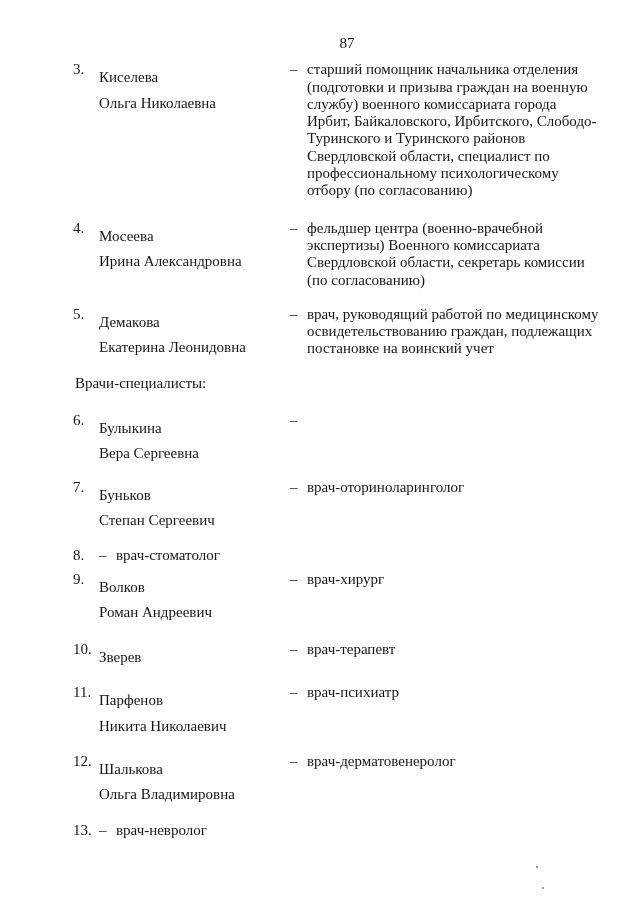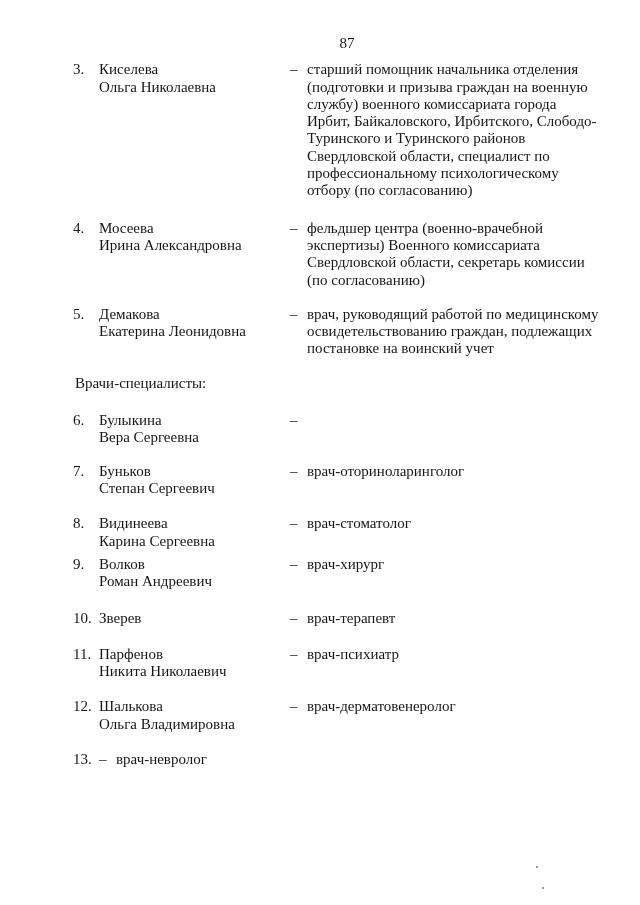--- a/index.html
+++ b/index.html
@@ -35,20 +35,21 @@
   }
   .row .num {
     flex: 0 0 26px;
     margin-left: 73px;
   }
   .row .name {
     flex: 0 0 191px;
   }
   .row .name span {
     display: block;
+    margin-top: 8px;
   }
   .row .dash {
     flex: 0 0 17px;
   }
   .row .role {
     flex: 0 0 325px;
     white-space: pre-line;
   }
   .section-header {
     margin-left: 75px;
@@ -134,24 +135,20 @@
     <span class="name">
       <span>Буньков</span>
       <span>Степан Сергеевич</span>
     </span>
     <span class="dash">–</span>
     <span class="role">врач-оториноларинголог</span>
   </div>
 
   <div class="row mt18">
     <span class="num">8.</span>
-    <span class="name">
-      <span>Видинеева</span>
-      <span>Карина Сергеевна</span>
-    </span>
     <span class="dash">–</span>
     <span class="role">врач-стоматолог</span>
   </div>
 
   <div class="row mt6">
     <span class="num">9.</span>
     <span class="name">
       <span>Волков</span>
       <span>Роман Андреевич</span>
     </span>

